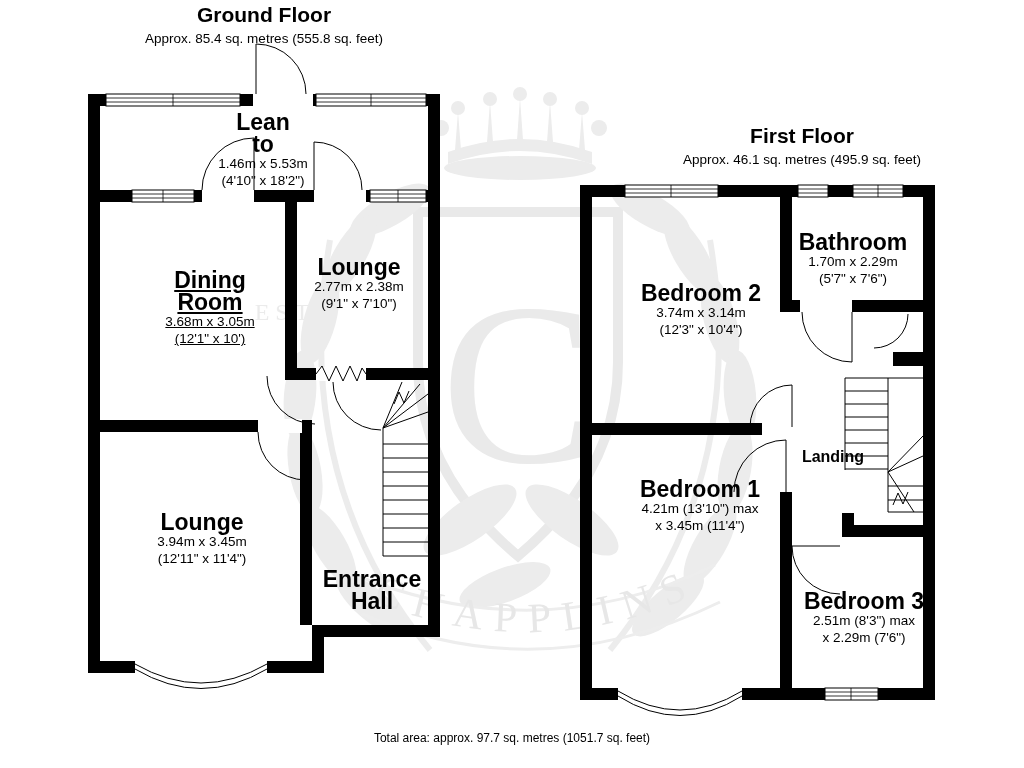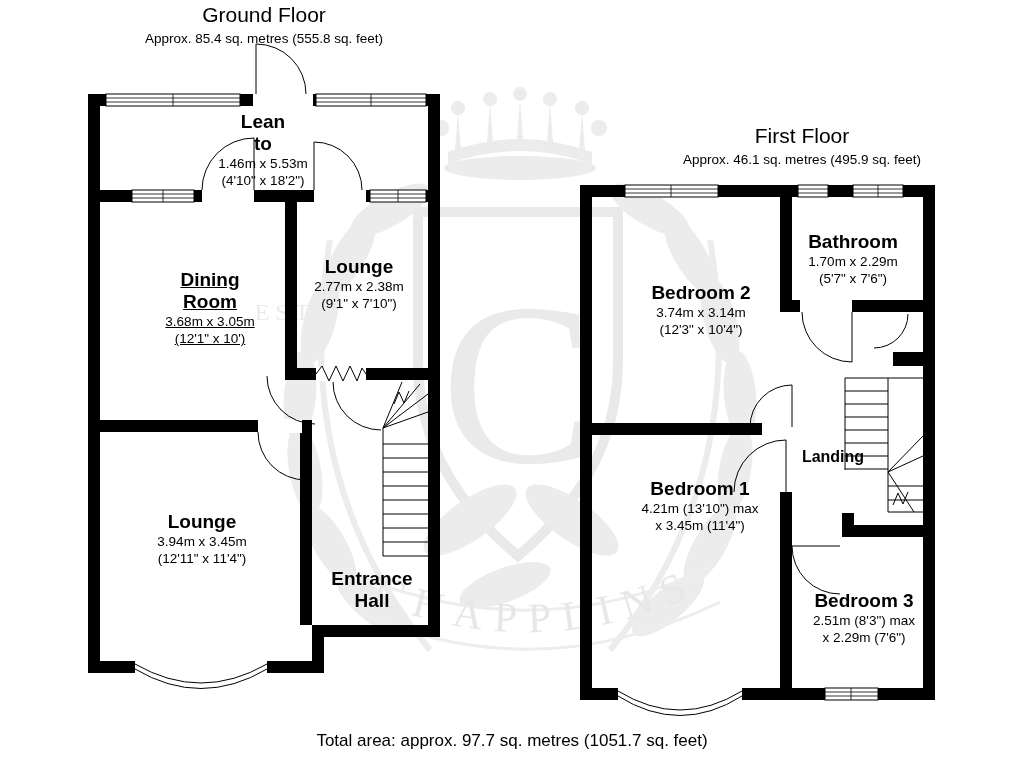--- a/index.html
+++ b/index.html
@@ -2,26 +2,26 @@
 <html><head>
 <meta charset="utf-8">
 <style>
   html,body{margin:0;padding:0;}
   body{
     width:1024px;height:768px;position:relative;background:#ffffff;
     font-family:"Liberation Sans", sans-serif;color:#000;overflow:hidden;
   }
   #plan-svg{position:absolute;left:0;top:0;}
   .label{position:absolute;transform:translateX(-50%);text-align:center;white-space:nowrap;}
-  .floor-title{font-weight:normal;font-size:21px;line-height:24px;}
+  .floor-title{font-weight:bold;font-size:21px;line-height:24px;}
   .floor-sub{font-size:13.5px;line-height:17px;margin-top:3px;}
-  .room-name{font-weight:bold;font-size:19px;line-height:22px;white-space:pre-line;}
+  .room-name{font-weight:bold;font-size:23px;line-height:22px;white-space:pre-line;}
   .room-name.small{font-size:16px;}
   .room-dims{font-size:13.5px;line-height:17px;white-space:pre-line;}
-  .footer-text{font-size:17px;}
+  .footer-text{font-size:12px;}
   .wall{fill:#000;}
   .gap{fill:#fff;}
   .win rect{fill:#fff;stroke:#000;stroke-width:1;}
   .win line{stroke:#000;stroke-width:0.8;}
   .thin{stroke:#000;stroke-width:1;fill:none;}
   .arc{stroke:#000;stroke-width:1;fill:none;}
 </style>
 </head>
 <body>
 

